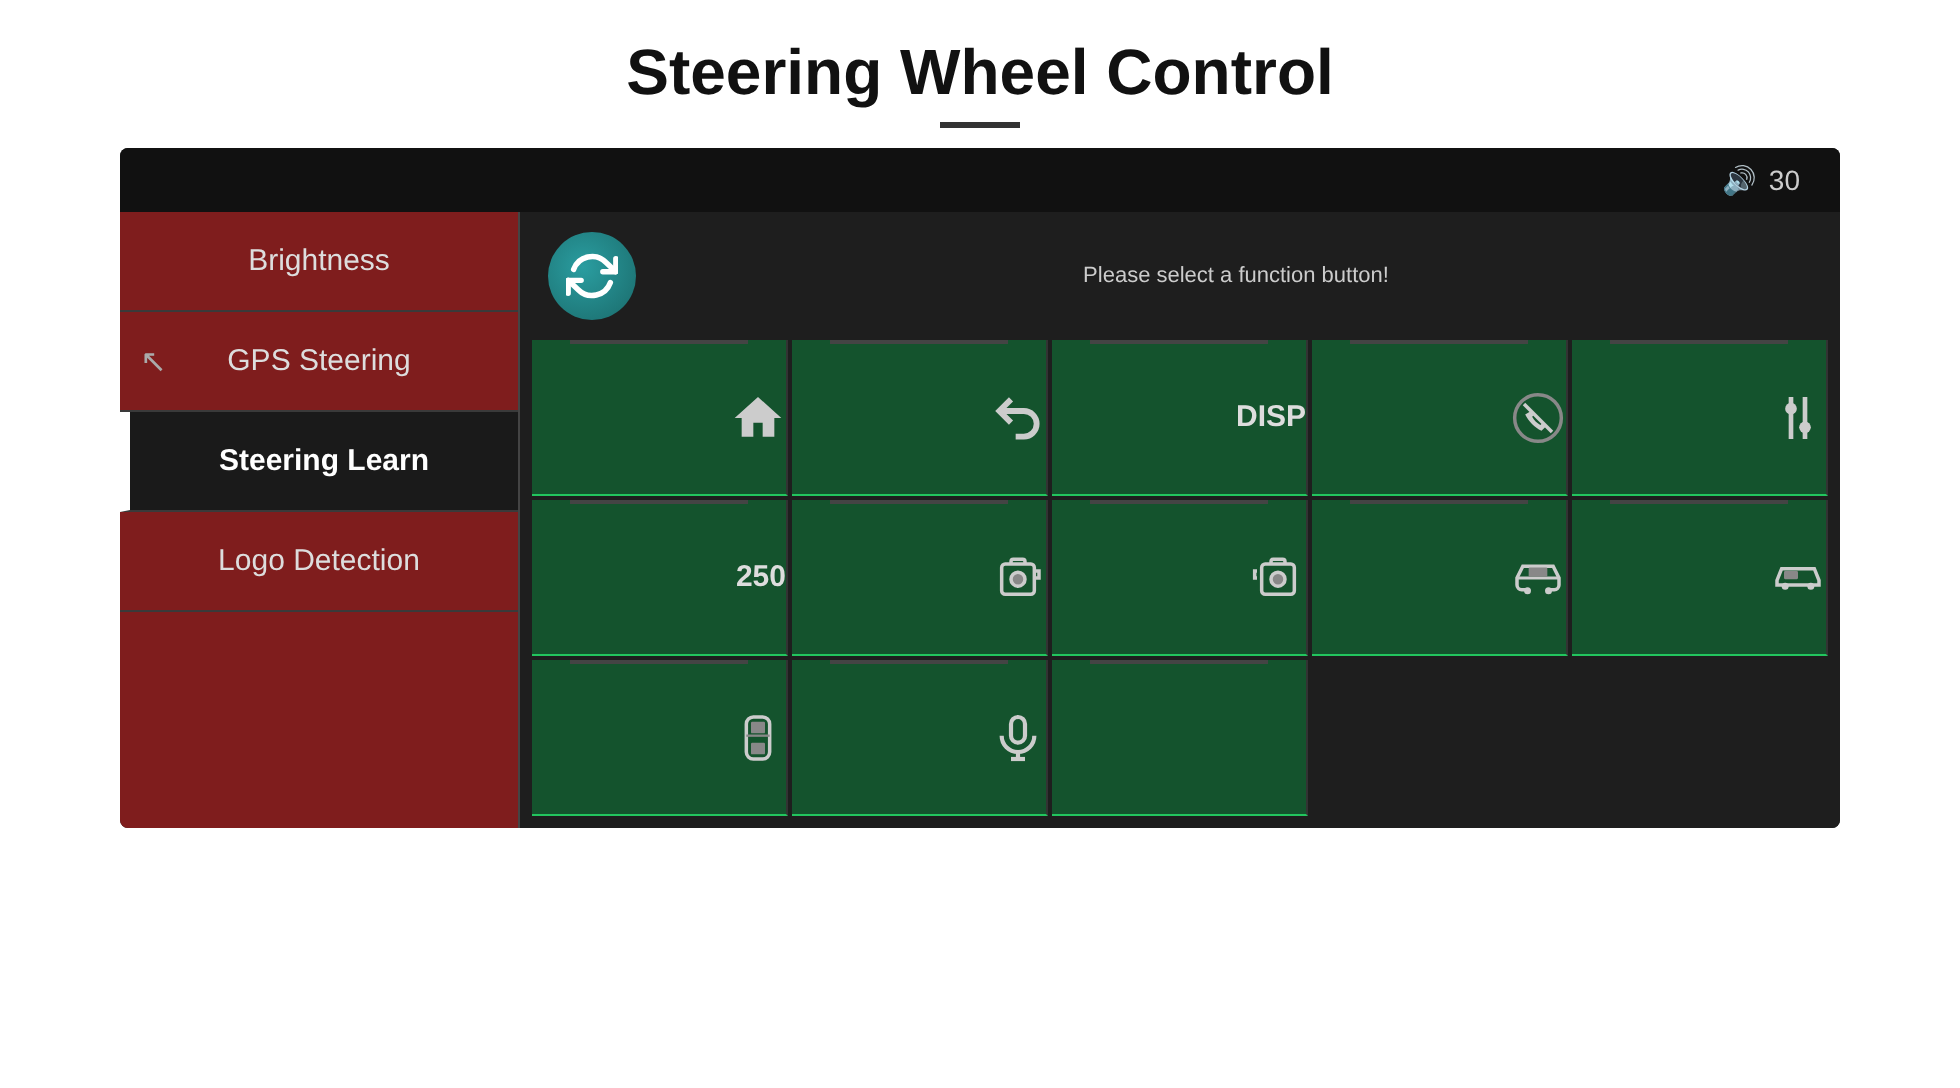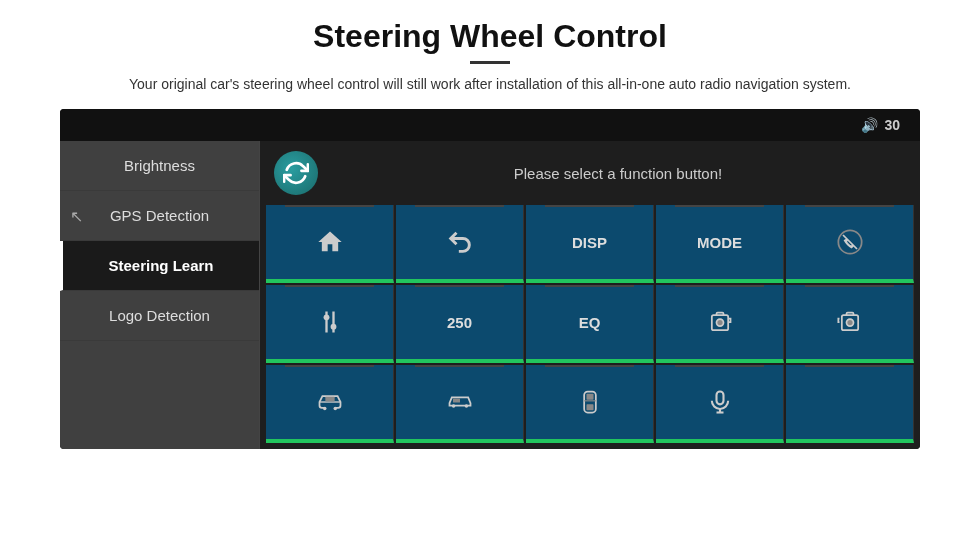--- a/index.html
+++ b/index.html
@@ -66,33 +66,33 @@
     }
 
     .volume-icon {
       color: #ccc;
       font-size: 14px;
     }
 
     .volume-number {
       color: #ccc;
       font-size: 14px;
-      font-weight: bold;
+      font-weight: normal;
     }
 
     .screen-body {
       display: flex;
       flex: 1;
       overflow: hidden;
     }
 
     
     .sidebar {
       width: 200px;
-      background: #404040;
+      background: #7f1d1d;
       display: flex;
       flex-direction: column;
       border-right: 1px solid #444;
     }
 
     .sidebar-item {
       padding: 16px 12px;
       color: #ddd;
       font-size: 15px;
       font-weight: 400;
@@ -103,21 +103,21 @@
       align-items: center;
       justify-content: center;
     }
 
     .sidebar-item:first-child {
       border-top: none;
     }
 
     .sidebar-item.active {
       background: #1a1a1a;
-      border-left: 3px solid #ffffff;
+      border-left: 5px solid #ffffff;
       color: #fff;
       font-weight: 600;
     }
 
     
     .main-content {
       flex: 1;
       background: #1e1e1e;
       display: flex;
       flex-direction: column;
@@ -142,44 +142,44 @@
       align-items: center;
       justify-content: center;
       font-size: 22px;
       color: #fff;
       cursor: pointer;
       flex-shrink: 0;
     }
 
     .select-prompt {
       color: #ccc;
-      font-size: 15px;
+      font-size: 11px;
       flex: 1;
       text-align: center;
     }
 
     
     .buttons-grid {
       display: grid;
       grid-template-columns: repeat(5, 1fr);
       grid-template-rows: repeat(3, 1fr);
       flex: 1;
       gap: 2px;
     }
 
     .func-btn {
-      background: #0c4a6e;
+      background: #14532d;
       border: none;
       display: flex;
       align-items: center;
-      justify-content: center;
+      justify-content: flex-end;
       cursor: pointer;
       color: #ccc;
       font-size: 20px;
-      border-bottom: 4px solid #22c55e;
+      border-bottom: 1px solid #22c55e;
       border-right: 1px solid #333;
       position: relative;
     }
 
     .func-btn-label {
       color: #ddd;
       font-size: 15px;
       font-weight: bold;
     }
 
@@ -205,37 +205,36 @@
       color: #aaa;
     }
   </style>
 </head>
 <body>
 
 <div class="page-wrapper">
 
   <h1 class="page-title">Steering Wheel Control</h1>
   <div class="title-divider"></div>
-  <p class="page-subtitle">Your original car's steering wheel control will still work after installation of this all-in-one auto radio navigation system.</p>
 
   <div class="car-screen">
 
     <div class="screen-topbar">
       <span class="volume-icon">🔊</span>
       <span class="volume-number">30</span>
     </div>
 
     <div class="screen-body">
 
       <div class="sidebar">
         <div class="sidebar-item">
           <span>Brightness</span>
         </div>
         <div class="sidebar-item" style="position:relative;">
-          <span>GPS Detection</span>
+          <span>GPS Steering</span>
           <span class="cursor-arrow" style="left:10px; top:50%; transform:translateY(-50%);">↖</span>
         </div>
         <div class="sidebar-item active">
           <span>Steering Learn</span>
         </div>
         <div class="sidebar-item">
           <span>Logo Detection</span>
         </div>
       </div>
 
@@ -265,23 +264,20 @@
             <svg class="icon-svg" viewBox="0 0 24 24" fill="none" stroke="#ccc" stroke-width="2.5">
               <path d="M9 14L4 9l5-5"></path>
               <path d="M4 9h10.5a5.5 5.5 0 0 1 0 11H11"></path>
             </svg>
           </div>
 
           <div class="func-btn">
             <span class="func-btn-label">DISP</span>
           </div>
 
-          <div class="func-btn">
-            <span class="func-btn-label">MODE</span>
-          </div>
 
           <div class="func-btn">
             <svg class="icon-svg" viewBox="0 0 24 24" fill="#ccc">
               <circle cx="12" cy="12" r="10" fill="none" stroke="#888" stroke-width="1.5"></circle>
               <path d="M6.5 10.5c1.5 3 4 5.5 7 7l2-2-1.5-1.5-1 1c-1.5-.8-2.7-2-3.5-3.5l1-1L9 9l-2.5 1.5z" fill="#ccc"></path>
               <line x1="6" y1="6" x2="18" y2="18" stroke="#ccc" stroke-width="1.5"></line>
             </svg>
           </div>
 
           <div class="func-btn">
@@ -290,23 +286,20 @@
               <line x1="15" y1="3" x2="15" y2="21"></line>
               <circle cx="9" cy="8" r="2.5" fill="#ccc" stroke="none"></circle>
               <circle cx="15" cy="16" r="2.5" fill="#ccc" stroke="none"></circle>
             </svg>
           </div>
 
           <div class="func-btn">
             <span class="func-btn-label">250</span>
           </div>
 
-          <div class="func-btn">
-            <span class="func-btn-label">EQ</span>
-          </div>
 
           <div class="func-btn">
             <svg class="icon-svg" viewBox="0 0 24 24" fill="none" stroke="#ccc" stroke-width="1.5">
               <rect x="5" y="6" width="14" height="13" rx="1.5"></rect>
               <path d="M9 6V5a1 1 0 0 1 1-1h4a1 1 0 0 1 1 1v1"></path>
               <circle cx="12" cy="12.5" r="3" fill="#888"></circle>
               <path d="M19 9h2v3h-2"></path>
             </svg>
           </div>
 

